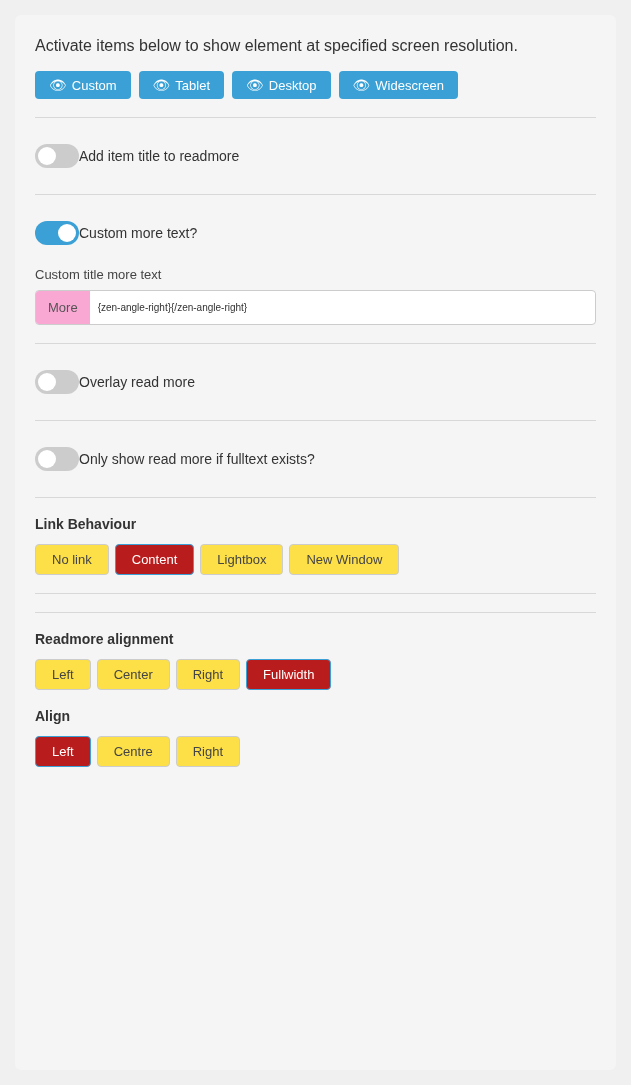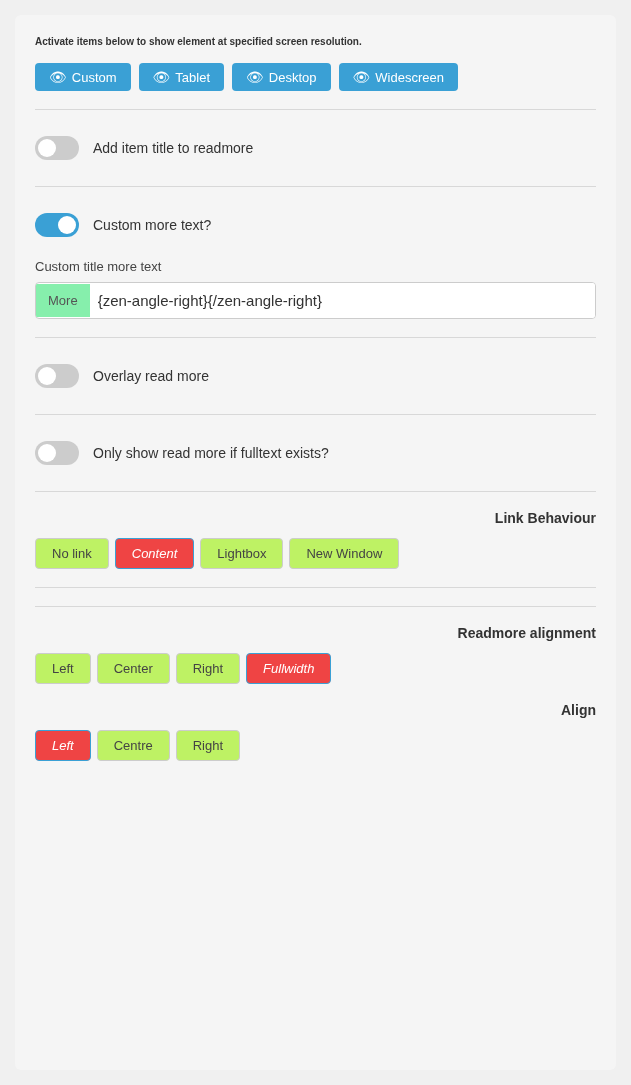--- a/index.html
+++ b/index.html
@@ -19,25 +19,24 @@
     }
 
     .panel {
       background: #f5f5f5;
       border-radius: 6px;
       width: 100%;
       padding: 20px 20px 30px 20px;
     }
 
     .description-text {
-      font-size: 10px;
+      font-size: 16px;
       color: #333;
       margin-bottom: 14px;
       line-height: 1.4;
-      font-weight: bold;
     }
 
     .button-row {
       display: flex;
       gap: 8px;
       margin-bottom: 10px;
     }
 
     .btn-visibility {
       background: #3aa0d5;
@@ -58,21 +57,21 @@
 
     .divider {
       border: none;
       border-top: 1px solid #d8d8d8;
       margin: 18px 0;
     }
 
     .toggle-row {
       display: flex;
       align-items: center;
-      gap: 14px;
+      gap: 0;
       padding: 8px 0;
     }
 
     .toggle-switch {
       position: relative;
       width: 44px;
       height: 24px;
       flex-shrink: 0;
       cursor: pointer;
     }
@@ -129,64 +128,62 @@
       border: 1px solid #ccc;
       border-radius: 4px;
       background: #fff;
       overflow: hidden;
     }
 
     .input-prefix {
       padding: 9px 12px;
       font-size: 13px;
       color: #555;
-      background: #86efac;
+      background: #f9a8d4;
       border-right: none;
       white-space: nowrap;
     }
 
     .text-input-row input {
       flex: 1;
       border: none;
       outline: none;
       padding: 9px 8px;
-      font-size: 15px;
+      font-size: 10px;
       color: #333;
       background: #fff;
     }
 
     .section-label {
       font-size: 14px;
       font-weight: 600;
       color: #333;
       margin-bottom: 12px;
-      text-align: right;
     }
 
     .btn-group {
       display: flex;
       gap: 6px;
       flex-wrap: wrap;
     }
 
     .btn-option {
       border: 1px solid #ccc;
-      background: #bef264;
+      background: #fde047;
       border-radius: 4px;
       padding: 7px 16px;
       font-size: 13px;
       color: #444;
       cursor: pointer;
     }
 
     .btn-option.active {
-      background: #ef4444;
+      background: #b91c1c;
       color: #fff;
       border-color: #3aa0d5;
-      font-style: italic;
     }
 
     .section-block {
       margin: 8px 0;
     }
 
     .section-block + .section-block {
       margin-top: 0;
     }
   </style>

